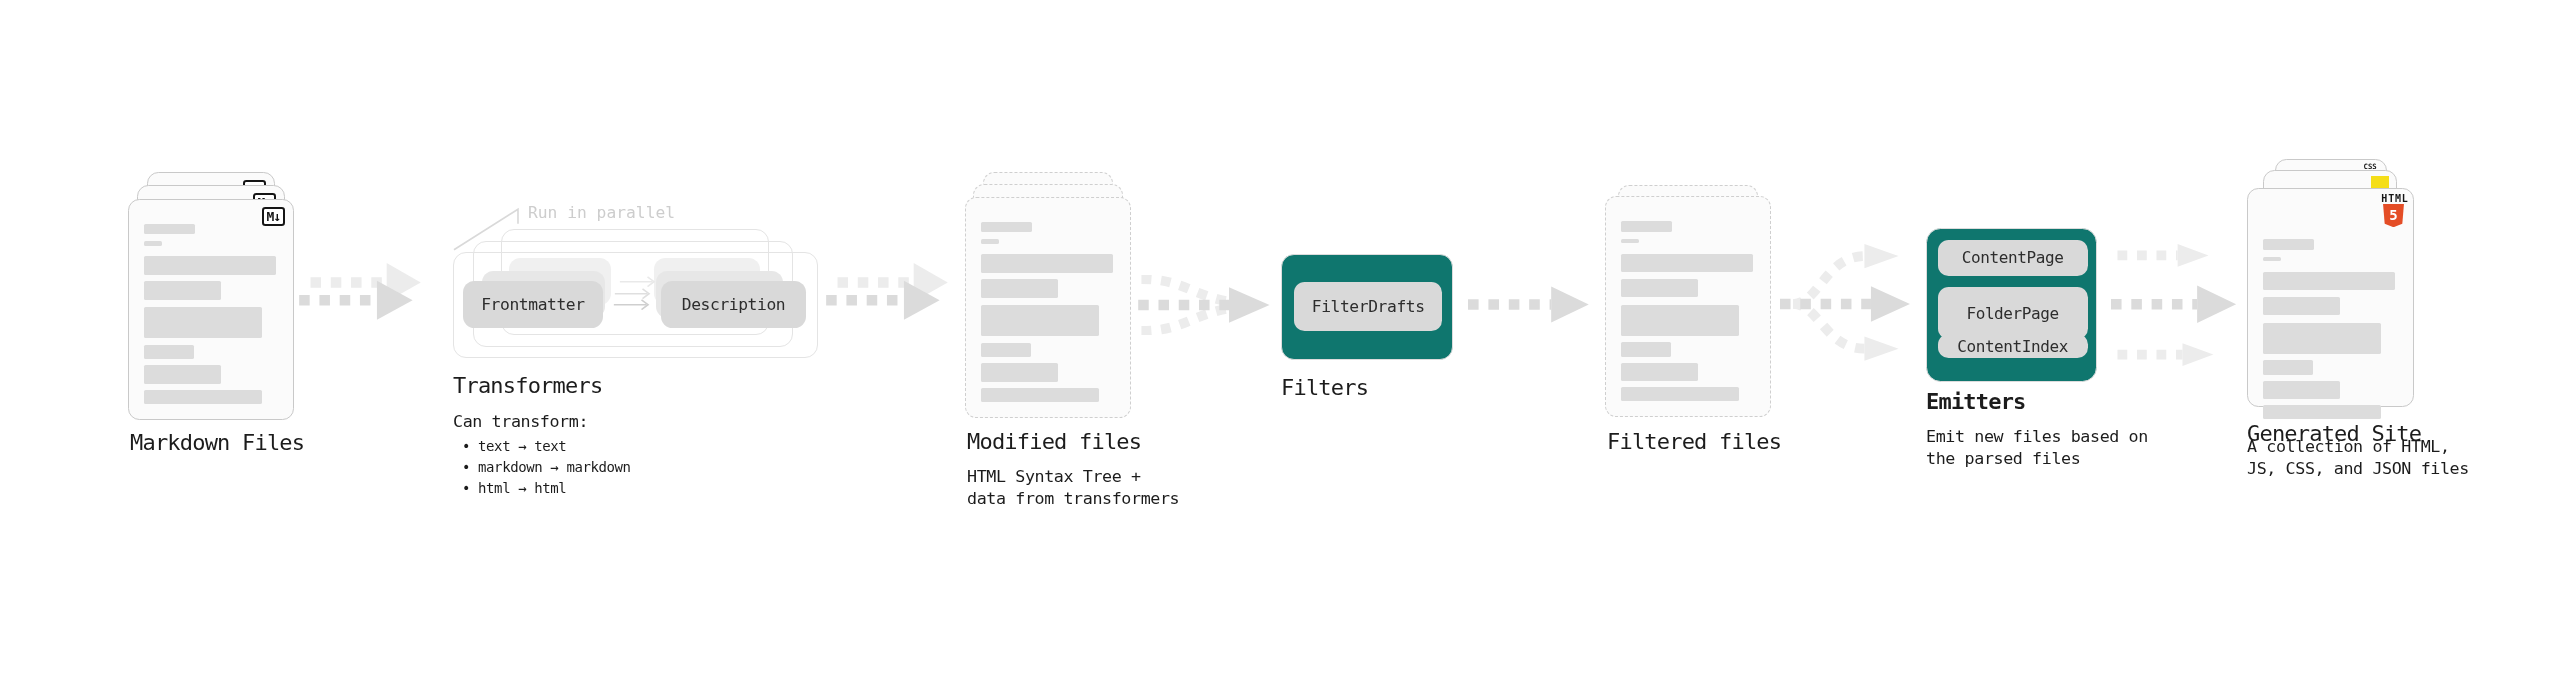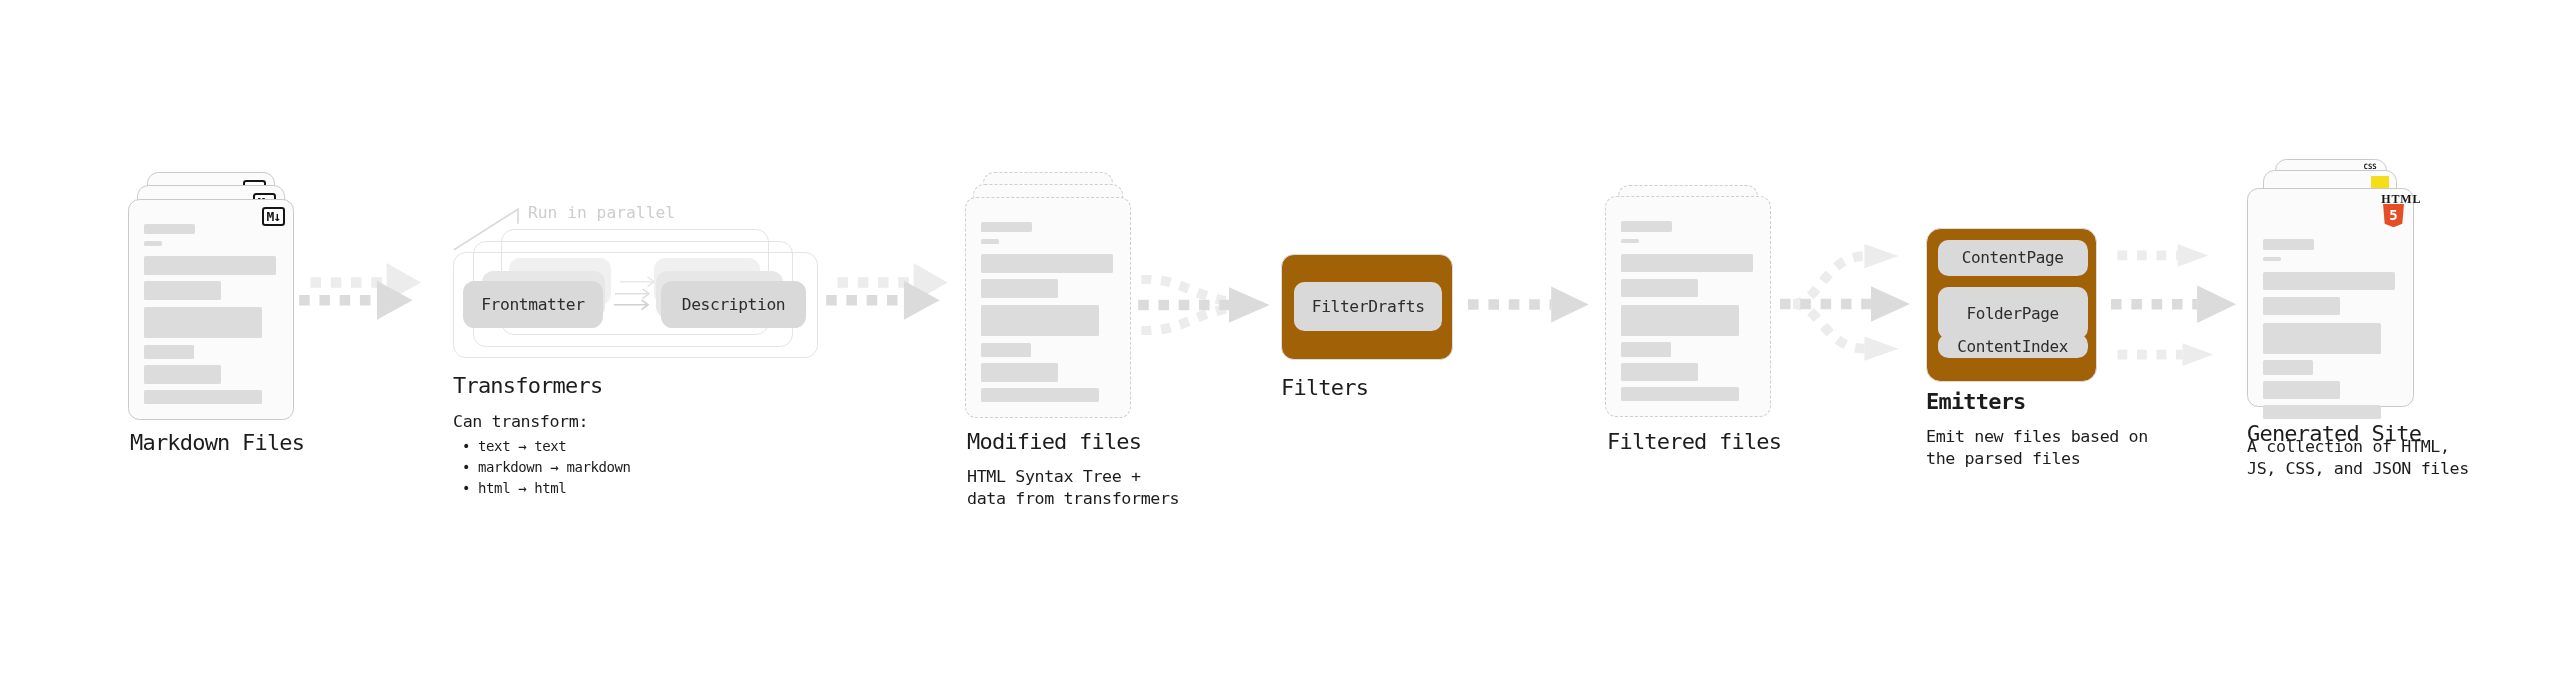--- a/index.html
+++ b/index.html
@@ -24,21 +24,21 @@
   .md-badge{position:absolute;top:6.5px;right:8.1px;border:2.4px solid var(--badge-ink);border-radius:3.3px;
             background:#fff;color:var(--badge-ink);font-weight:bold;font-size:13px;line-height:15.4px;
             padding:0 2.4px;letter-spacing:-0.8px;}
 
   
   .css-badge{position:absolute;top:3.3px;right:8.1px;width:16.3px;text-align:center;}
   .css-word{font-size:7.3px;line-height:7.3px;font-weight:bold;color:var(--badge-ink);letter-spacing:0;}
   .css-underline{height:3.3px;background:var(--css-blue);margin-top:0.8px;}
   .js-badge{position:absolute;top:4.9px;right:7.3px;width:18px;height:16.3px;background:var(--js-yellow);}
   .html5-badge{position:absolute;top:5.7px;right:7.3px;width:24.4px;text-align:center;}
-  .html5-word{font-size:12px;line-height:8.1px;font-weight:bold;color:var(--badge-ink);letter-spacing:0.8px;font-family:Liberation Serif, serif;}
+  .html5-word{font-size:10px;line-height:8.1px;font-weight:bold;color:var(--badge-ink);letter-spacing:0.8px;}
   .html5-shield{width:21px;height:23.6px;margin:0.8px auto 0;background:var(--html5-orange);
                 clip-path:polygon(0 0,100% 0,92% 85%,50% 100%,8% 85%);
                 color:#fff;font-size:14px;font-weight:bold;line-height:22px;text-align:center;}
 
   
   .stage-title{position:absolute;font-size:22px;color:var(--ink);white-space:nowrap;letter-spacing:-0.8px;}
   .stage-desc{position:absolute;font-size:16.7px;line-height:21.5px;color:var(--ink);
               white-space:pre-line;letter-spacing:-0.4px;}
 
   
@@ -56,21 +56,21 @@
   .layer-back  .t-arrow line,.layer-back  .t-arrow polyline{stroke:#e9e9e9;}
   .layer-mid   .t-arrow line,.layer-mid   .t-arrow polyline{stroke:#dfdfdf;}
   .layer-front .t-arrow line,.layer-front .t-arrow polyline{stroke:#cfcfcf;}
   .annotation-label{position:absolute;font-size:16.3px;color:var(--muted-label);white-space:nowrap;}
   .annotation-line{position:absolute;}
   .bullets{position:absolute;margin:0;padding:0;list-style:none;}
   .bullets li{font-size:14px;line-height:21px;color:var(--ink);letter-spacing:-0.4px;}
   .bullets li::before{content:"• ";}
 
   
-  .group-box{position:absolute;border:1.6px solid var(--box-border);border-radius:13px;background:#a16207;
+  .group-box{position:absolute;border:1.6px solid var(--box-border);border-radius:13px;background:#0f766e;
              box-sizing:border-box;}
   .node-btn{position:absolute;background:var(--node-bg);border-radius:10.6px;display:flex;
             align-items:center;justify-content:center;font-size:16.3px;color:var(--node-text);
             letter-spacing:-0.4px;}
 
   
   .arrow{position:absolute;}
   .dash-dark{stroke:var(--arrow-gray);fill:none;}
   .dash-light{stroke:var(--arrow-light);fill:none;}
   .head-dark{fill:var(--arrow-gray);}

